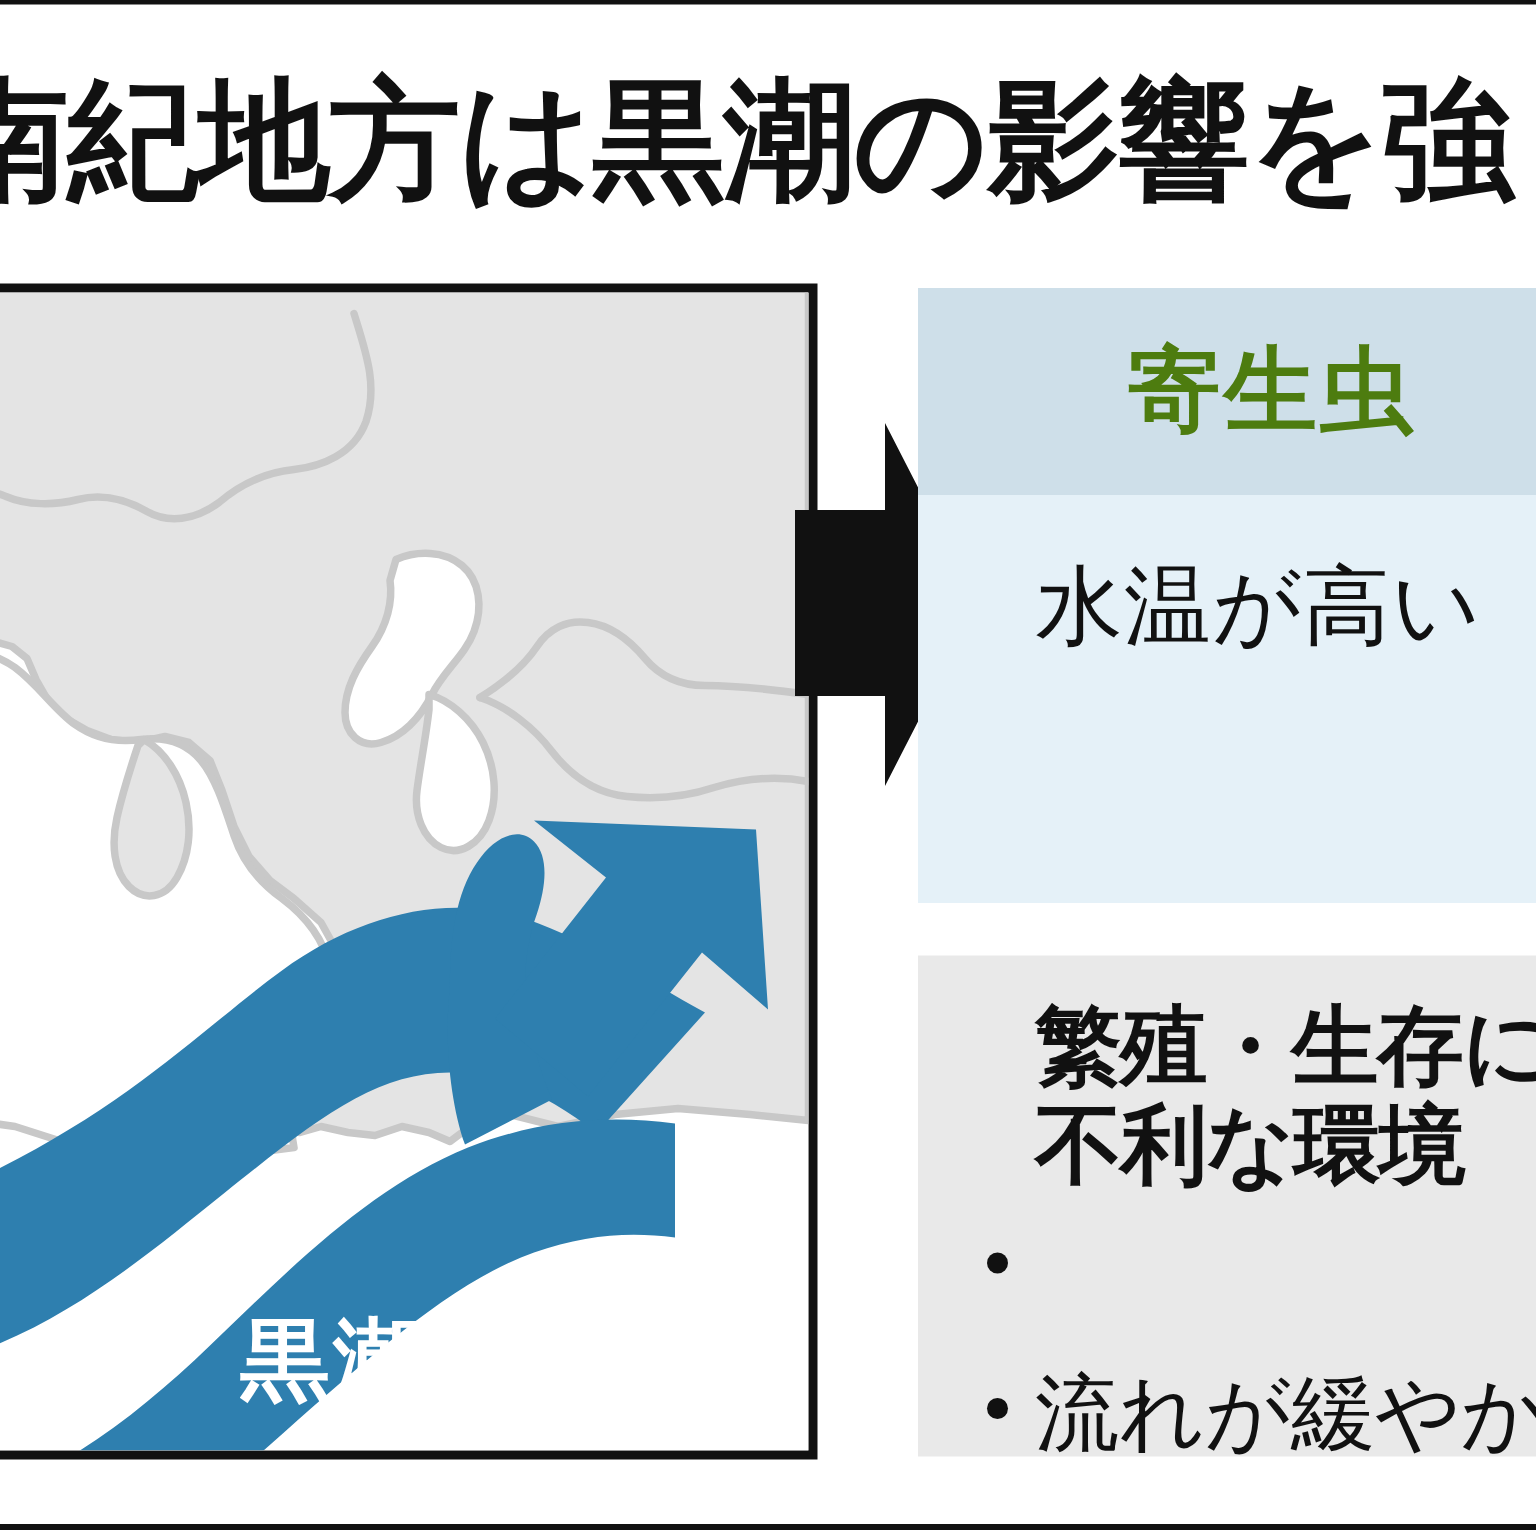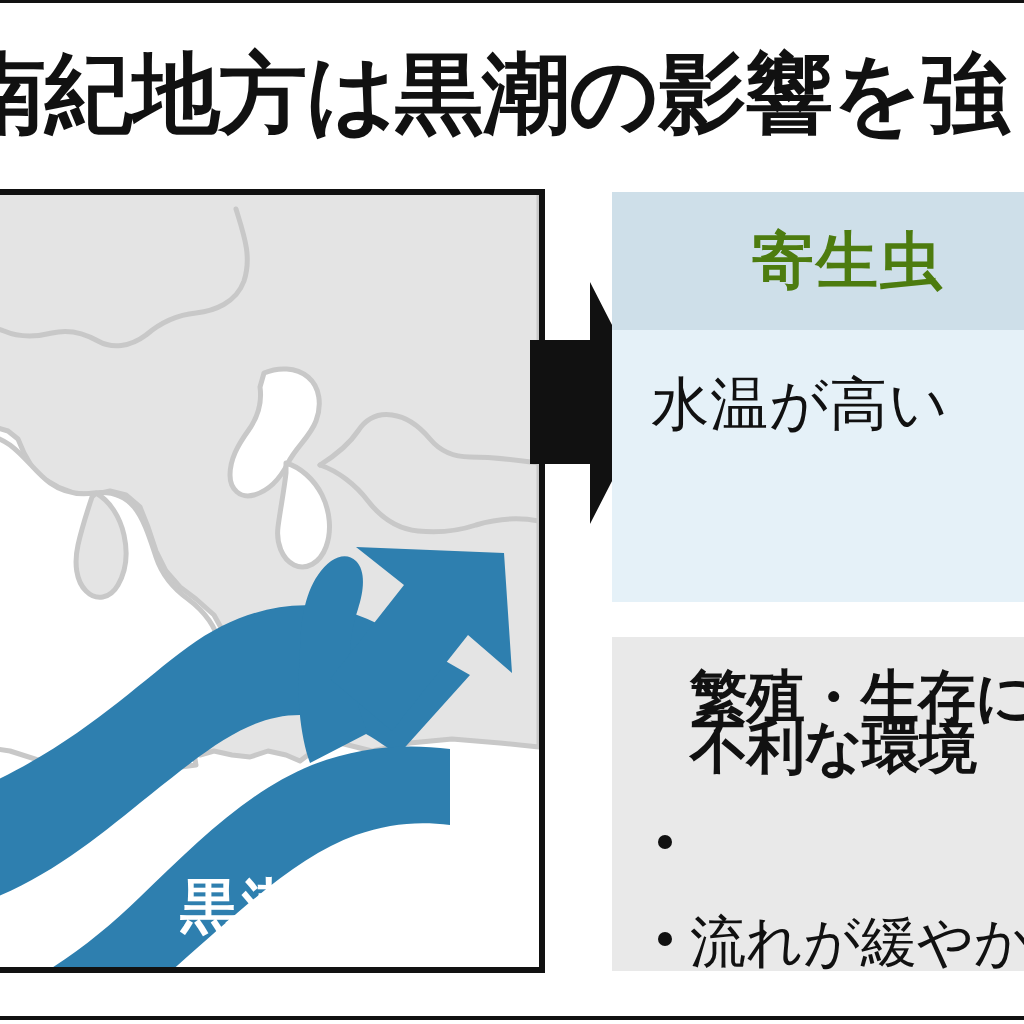--- a/index.html
+++ b/index.html
@@ -69,21 +69,20 @@
     position: absolute;
     white-space: nowrap;
     font-weight: bold;
   }
   #kuroshio-label {
     left: 160px;
     top: 672px;
     font-size: 60px;
     color: #ffffff;
     letter-spacing: 2px;
-    margin-left: 20px;
   }
 
   
   #connector-arrow {
     position: absolute;
     left: 530px;
     top: 282px;
     width: 122px;
     height: 242px;
   }
@@ -118,21 +117,21 @@
     font-weight: bold;
     color: #4d7c0f;
     letter-spacing: 2px;
     white-space: nowrap;
     padding-left: 48px;
   }
   .parasite-line {
     position: absolute;
     left: 0;
     width: 376px;
-    text-align: center;
+    text-align: right;
     font-size: 58px;
     font-weight: normal;
     color: #111111;
     white-space: nowrap;
     letter-spacing: 1px;
   }
   #parasite-line-0 { top: 174px; }
   #parasite-line-1 { top: 288px; }
 
   
@@ -148,21 +147,21 @@
   .unfav-heading-line {
     position: absolute;
     left: 78px;
     font-size: 58px;
     font-weight: bold;
     color: #111111;
     white-space: nowrap;
     letter-spacing: -1px;
   }
   #unfav-heading-0 { top: 22px; }
-  #unfav-heading-1 { top: 72px; }
+  #unfav-heading-1 { top: 88px; }
 
   .unfav-bullet-row {
     position: absolute;
     left: 46px;
     width: 420px;
     white-space: nowrap;
     color: #111111;
     font-size: 56px;
     font-weight: normal;
   }

